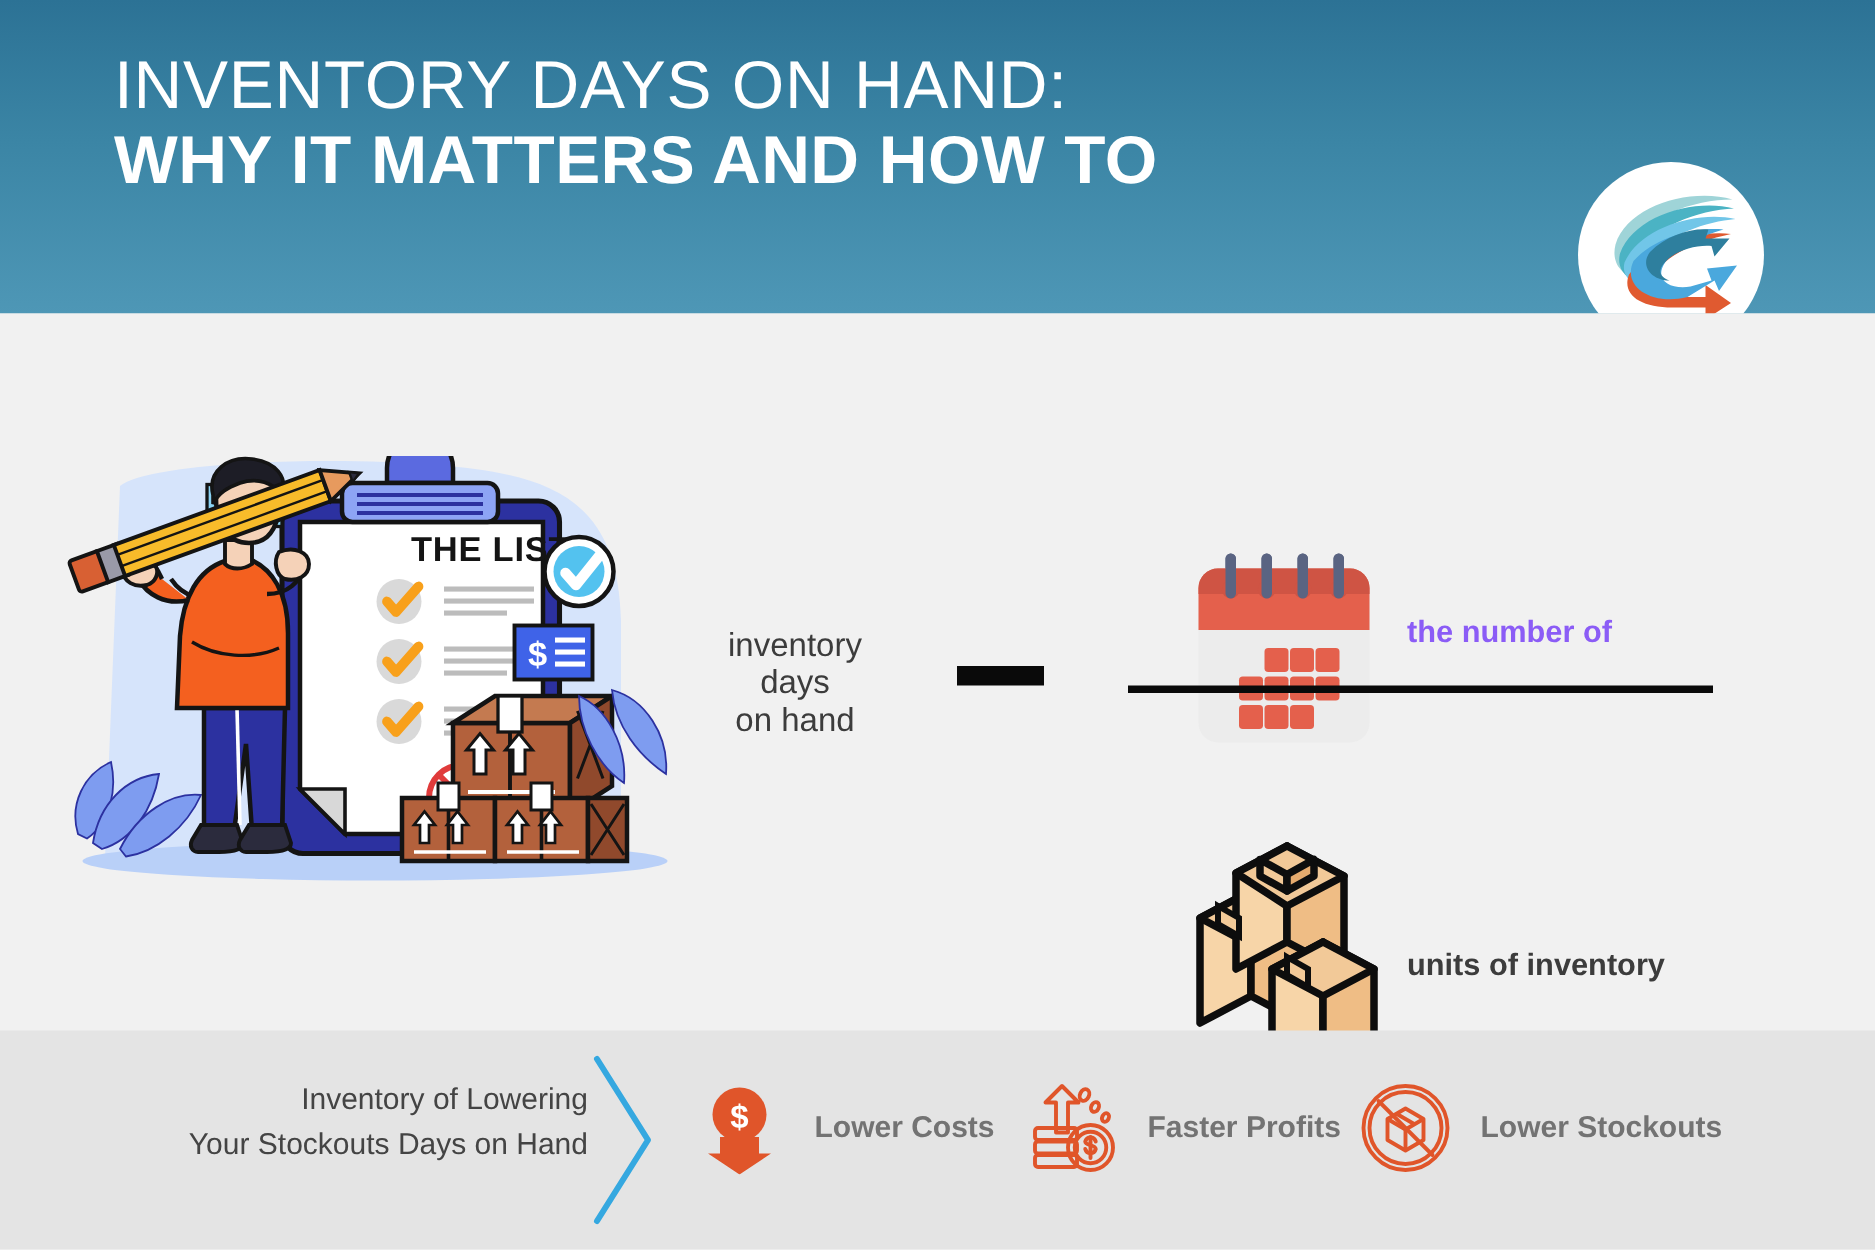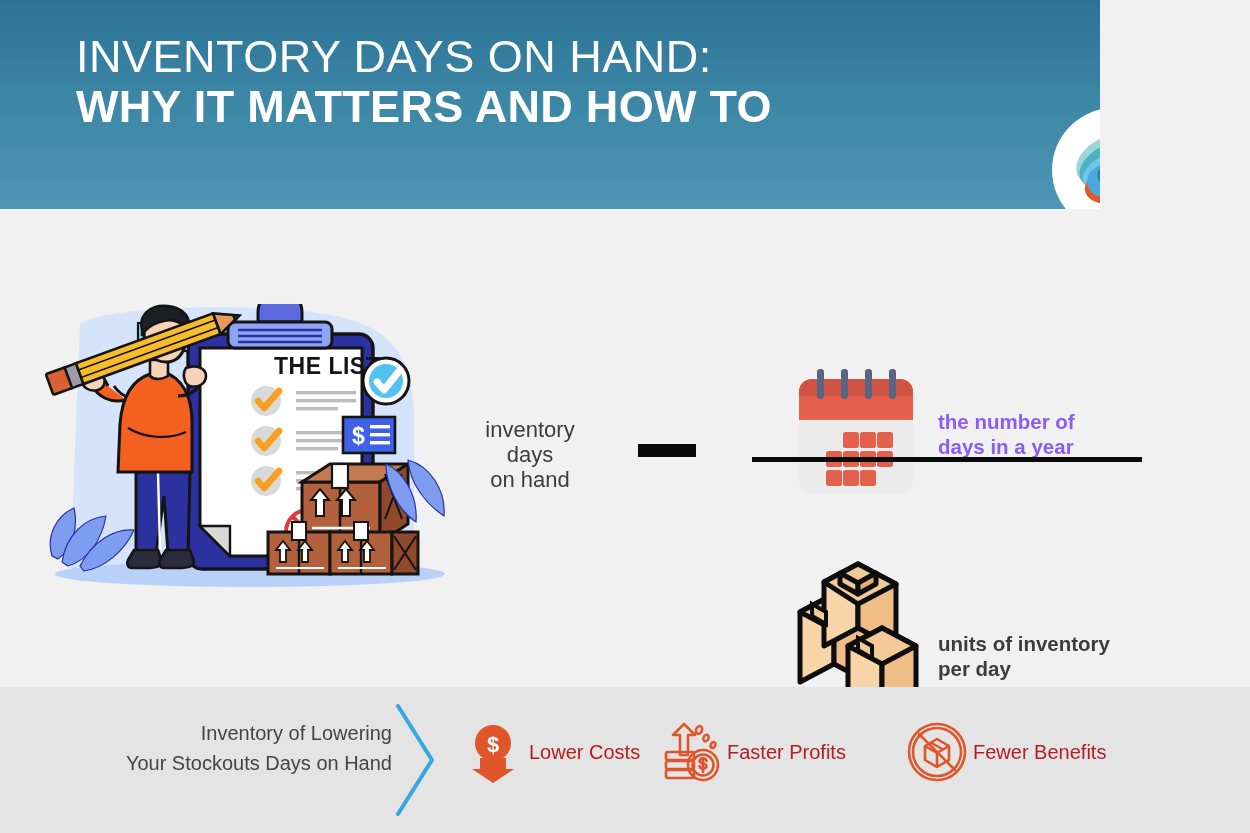--- a/index.html
+++ b/index.html
@@ -6,21 +6,21 @@
   html,body { width:1250px; height:833px; }
   body {
     font-family:"Liberation Sans", sans-serif;
     background:#f1f1f1;
     position:relative;
     overflow:hidden;
   }
 
   
   .header {
-    position:absolute; left:0; top:0; width:1100px; height:209px;
+    position:absolute; left:0; top:0; width:1250px; height:209px;
     background:linear-gradient(180deg,#2c7295 0%,#3b85a5 45%,#4e97b6 100%);
     overflow:hidden;
   }
   .title-block {
     position:absolute; left:76px; top:32px; width:860px;
     color:#ffffff;
   }
   .title-l1 {
     font-size:45px; line-height:50px; font-weight:300;
     letter-spacing:0.5px; white-space:nowrap;
@@ -89,24 +89,24 @@
     text-align:right; color:#444; font-size:20px; line-height:30px;
     font-weight:normal;
   }
   .chevron { position:absolute; left:392px; top:15px; width:52px; height:116px; }
   .benefit {
     position:absolute; top:32px; height:66px;
     display:flex; align-items:center;
   }
   .benefit .b-icon { width:62px; height:62px; flex:0 0 62px; }
   .benefit .b-label {
-    font-size:20px; color:#b91c1c; white-space:nowrap; margin-left:5px;
+    font-size:20px; color:#737373; white-space:nowrap; margin-left:19px;font-weight:bold;
   }
   .b1 { left:462px; }
-  .b2 { left:660px; }
+  .b2 { left:684px; }
   .b3 { left:906px; }
 </style>
 </head>
 <body>
 
 <div class="header">
 
   <div class="title-block">
     <div class="title-l1">INVENTORY DAYS ON HAND:</div>
     <div class="title-l2">WHY IT MATTERS AND HOW TO</div>
@@ -329,21 +329,20 @@
           <rect x="81" y="84" width="16" height="16" rx="2.5"></rect>
           <rect x="30" y="103" width="16" height="16" rx="2.5"></rect>
           <rect x="47" y="103" width="16" height="16" rx="2.5"></rect>
           <rect x="64" y="103" width="16" height="16" rx="2.5"></rect>
         </g>
       </svg>
     </div>
 
     <div class="frac-num-text">
       <div>the number of</div>
-      <div>days in a year</div>
     </div>
 
     <div class="frac-bar"></div>
 
     <div class="frac-den">
       <svg width="124" height="152" viewBox="0 0 124 152">
         <g stroke="#0d0d0d" stroke-width="5" stroke-linejoin="round">
 
           <path d="M4 58 L38 40 L38 110 L4 128 Z" fill="#f7d5a8"></path>
           <path d="M38 40 L72 58 L72 128 L38 110 Z" fill="#efbd85"></path>
@@ -363,21 +362,20 @@
 
         <g stroke="#0d0d0d" stroke-width="4" fill="#f2c998">
           <path d="M16 50 L30 58 L30 70 L16 62 Z"></path>
           <path d="M62 84 L76 92 L76 104 L62 96 Z"></path>
         </g>
       </svg>
     </div>
 
     <div class="frac-den-text">
       <div>units of inventory</div>
-      <div>per day</div>
     </div>
   </div>
 </div>
 
 <div class="bottom">
 
   <div class="bot-heading">
     <div>Inventory of Lowering</div>
     <div>Your Stockouts Days on Hand</div>
   </div>
@@ -433,15 +431,15 @@
 
           <path d="M19 25 L31 18 L43 25 L43 39 L31 46 L19 39 Z"></path>
           <path d="M19 25 L31 32 L43 25"></path>
           <path d="M31 32 L31 46"></path>
           <path d="M25 21.5 L37 28.5"></path>
 
           <path d="M13 13 L49 49" stroke-linecap="round"></path>
         </g>
       </svg>
     </span>
-    <span class="b-label">Fewer Benefits</span>
+    <span class="b-label">Lower Stockouts</span>
   </div>
 </div>
 
 </body></html>

